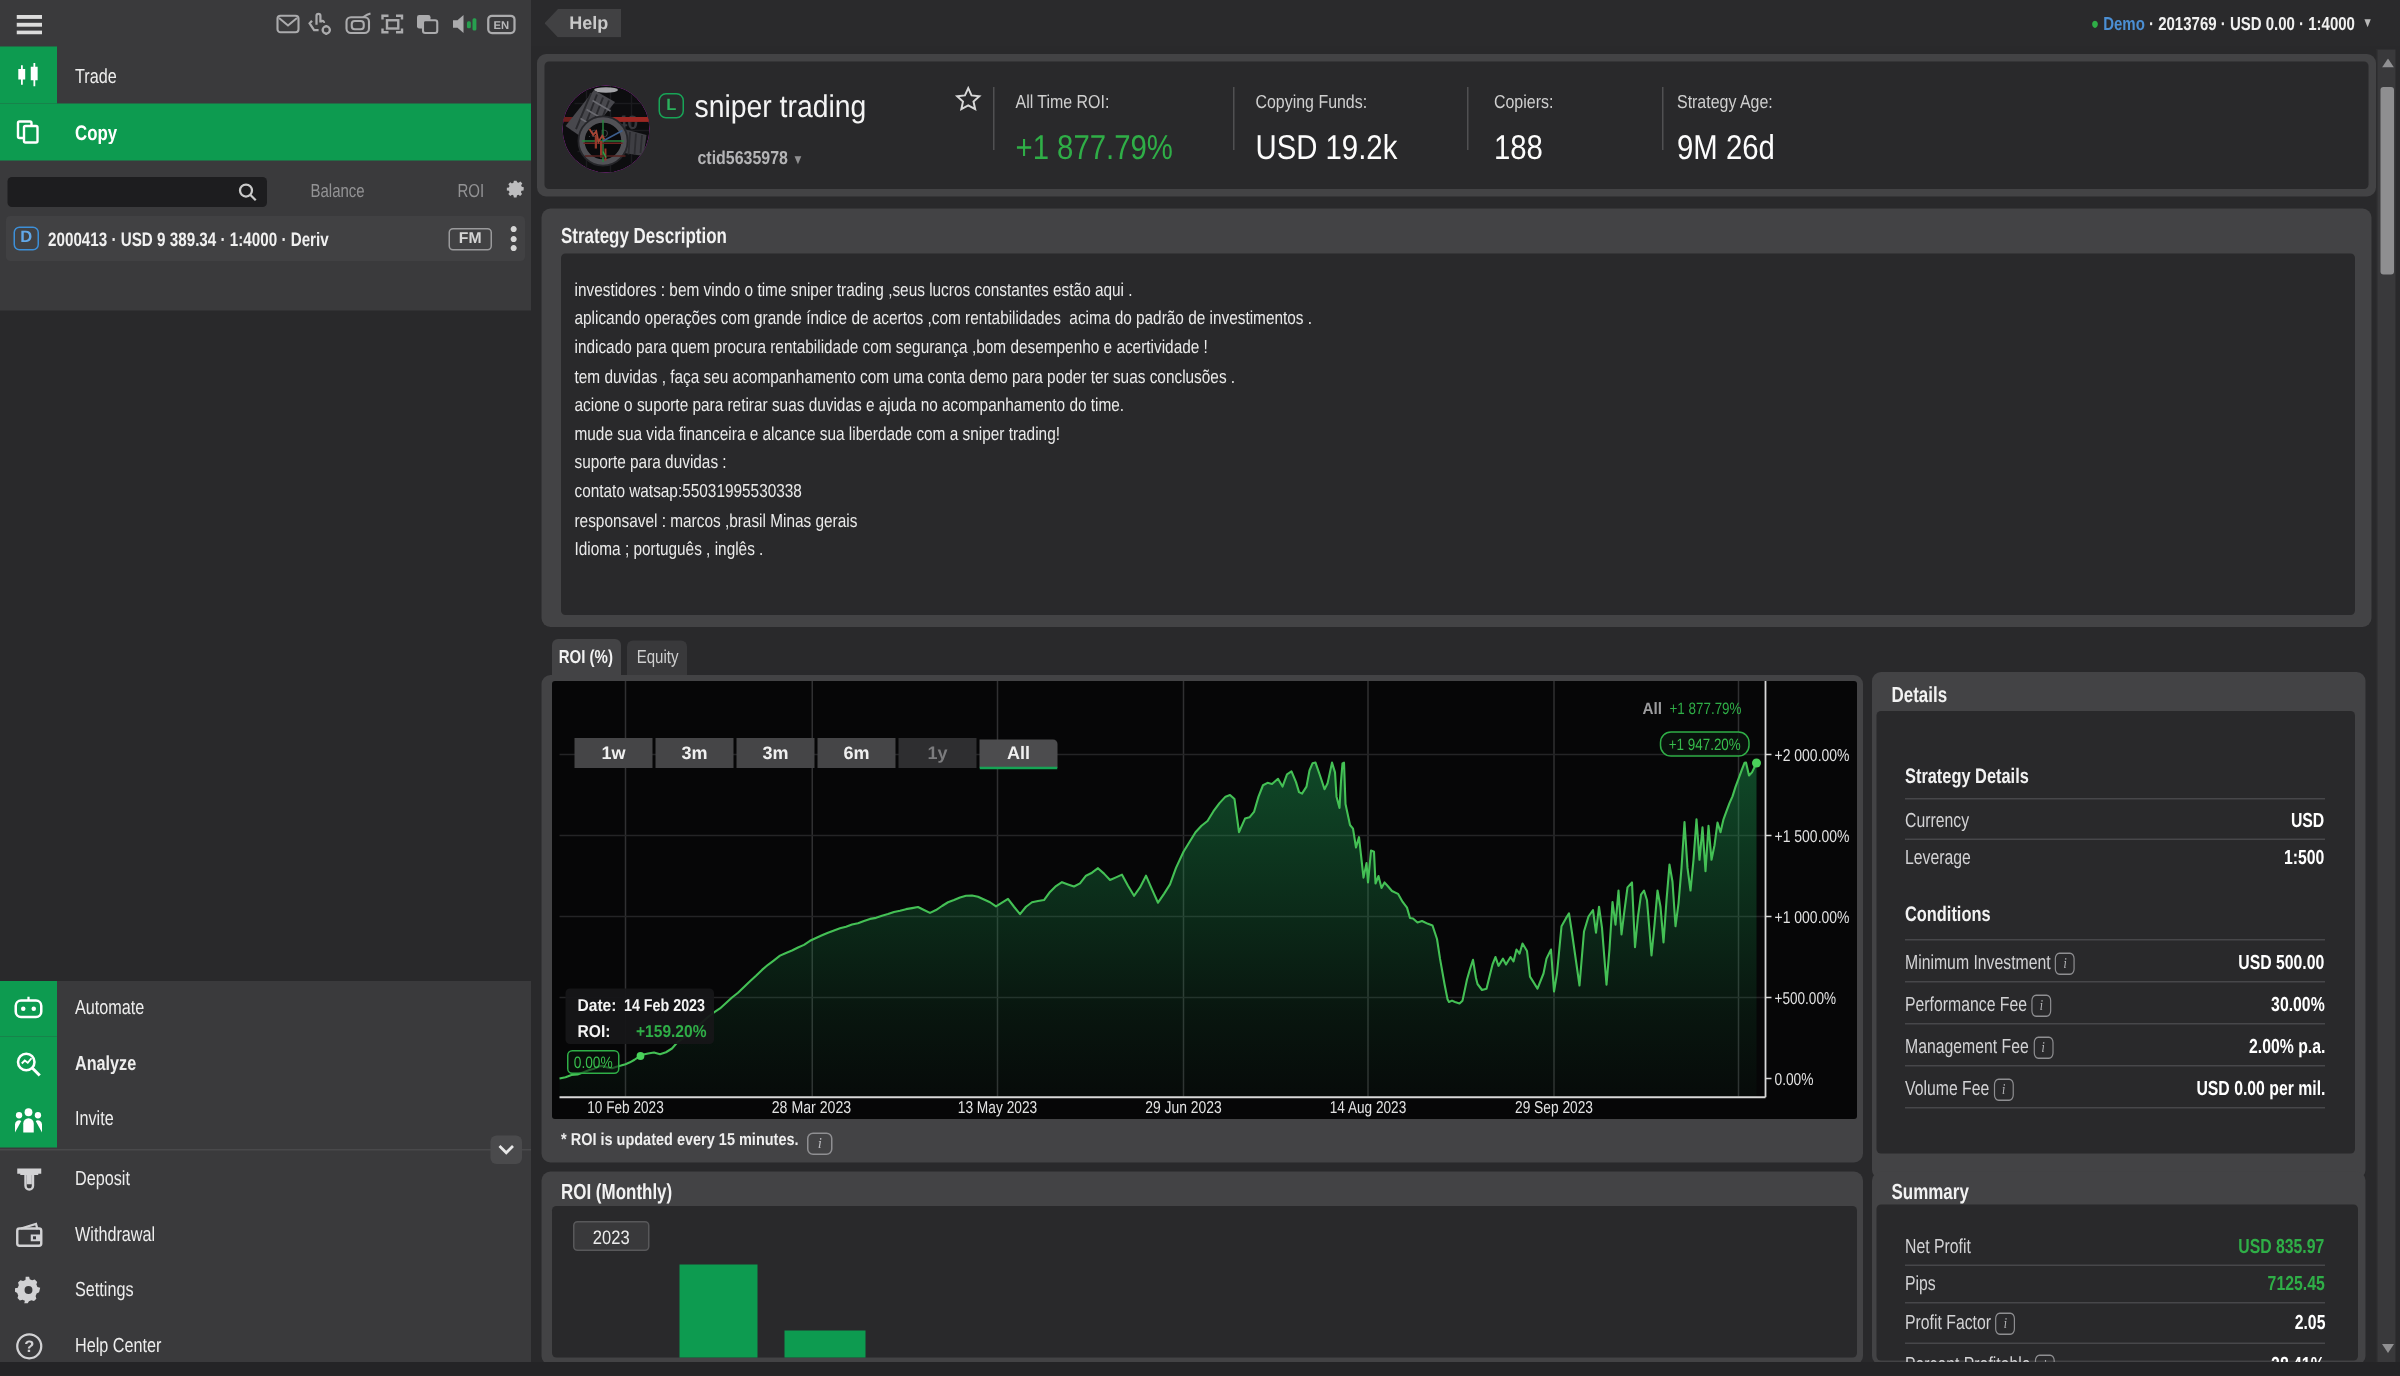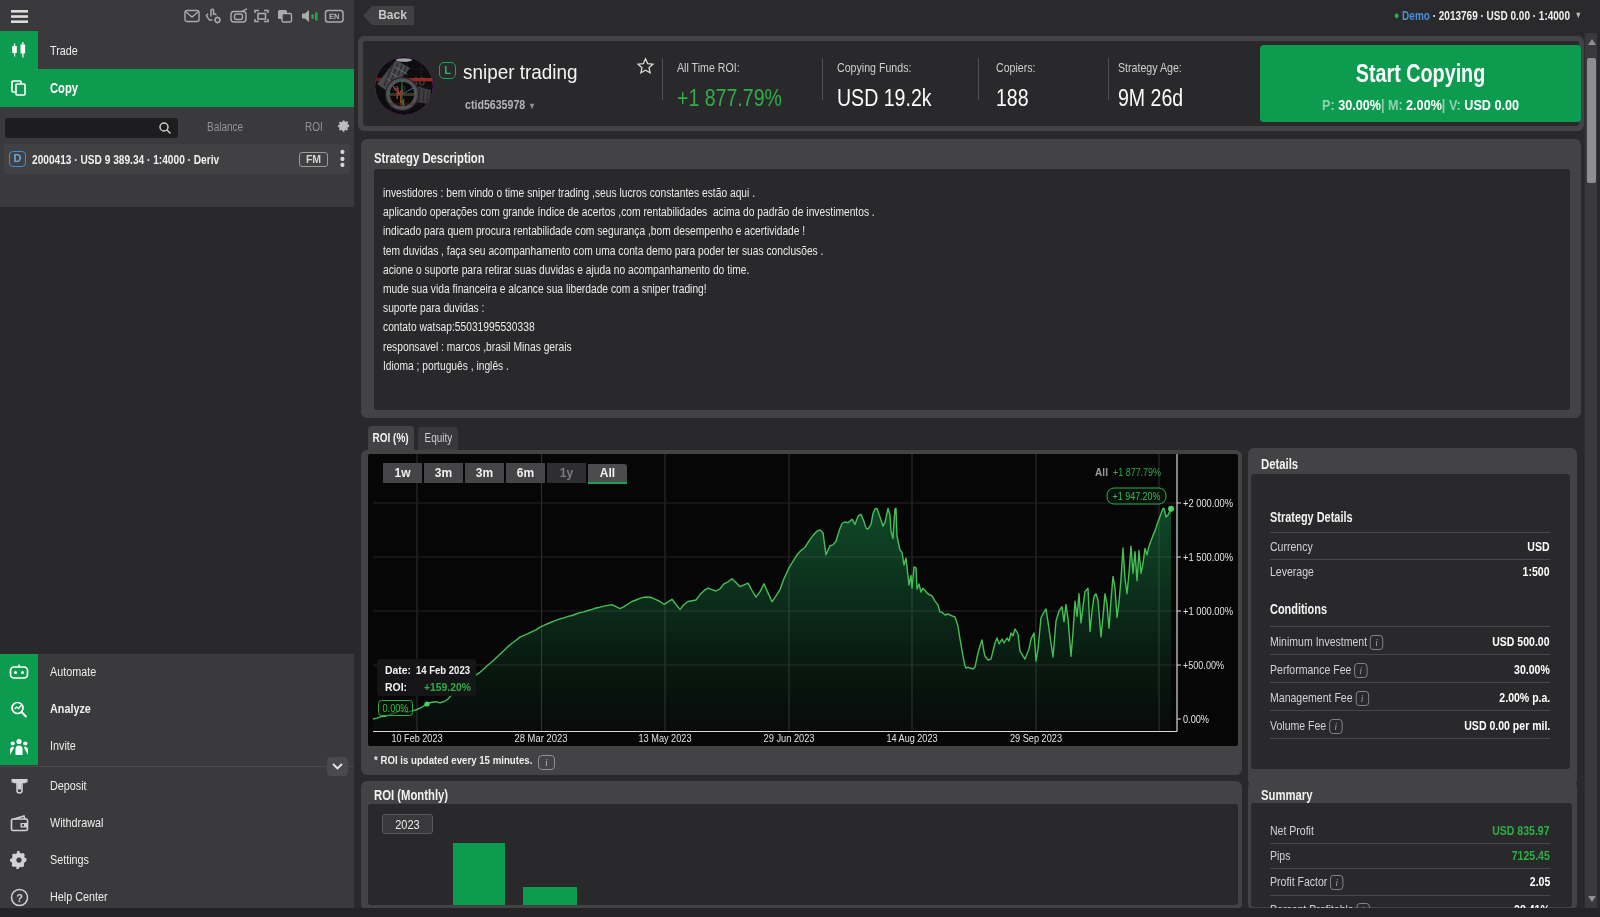--- a/index.html
+++ b/index.html
@@ -10,22 +10,22 @@
 #topstrip { position:absolute; left:354px; top:0; width:1246px; height:31px; background:#2a2a2c; }
 .panel { position:absolute; background:#434345; border-radius:6px; }
 .panel .inner { position:absolute; background:#29292b; border-radius:3px; }
 .ptitle { position:absolute; font-weight:bold; font-size:14.5px; color:#f2f2f2; transform:scaleX(0.78); transform-origin:0 50%; white-space:nowrap; }
 .row-line { position:absolute; height:1px; background:#47474a; }
 .ibadge { display:inline-block; width:17px; height:15px; border:1px solid #8f8f92; border-radius:4px;
   color:#b9b9bc; font-size:10px; text-align:center; line-height:13px; font-style:italic; font-family:"Liberation Serif",serif; vertical-align:middle; }
 .kv { position:absolute; left:1270px; width:280px; height:20px; }
 .kv .k { position:absolute; left:0; top:0; font-size:13.5px; color:#d2d2d4; transform:scaleX(0.78); transform-origin:0 50%; white-space:nowrap; }
 .kv .v { position:absolute; right:0; top:0; font-size:13.5px; font-weight:bold; color:#fff; transform:scaleX(0.78); transform-origin:100% 50%; white-space:nowrap; }
-.rbtn { display:inline-block; width:39px; height:20px; margin-right:2px; background:#454547;
-  text-align:center; line-height:20px; font-size:12px; font-weight:bold; color:#f0f0f0; }
+.rbtn { display:inline-block; width:52px; height:20px; margin-right:2px; background:#454547;
+  text-align:center; line-height:20px; font-size:12px; font-weight:bold; color:#f0f0f0;margin-top:29px; }
 .rbtn.dim { background:#2e2e30; color:#7c7c7e; }
 .rbtn.active { background:#4c4c4e; border-bottom:2px solid #16a455; line-height:18px; border-radius:0 3px 0 0; }
 .sx80l { transform:scaleX(0.8); transform-origin:0 50%; }
 .sx85l { transform:scaleX(0.85); transform-origin:0 50%; }
 </style>
 </head>
 <body>
 <div id="topstrip"></div>
 <div id="sidebar">
   <div class="abs" style="left:0;top:0;width:354px;height:207px;background:#3a3a3c;"></div>
@@ -184,21 +184,21 @@
         <text x="9.5" y="13.5" font-size="11" font-weight="bold" fill="#d2d2d4" text-anchor="middle" font-family="Liberation Sans">?</text>
       </svg>
       <div class="abs sx80l" style="left:50px;top:10px;font-size:13.5px;color:#ededed;">Help Center</div>
     </div>
   </div>
 </div>
 <div id="main">
 
   <div class="abs" style="left:363px;top:6px;width:51px;height:19px;background:#414143;
     clip-path:polygon(0 50%,9px 0,100% 0,100% 100%,9px 100%);
-    font-size:12px;font-weight:bold;color:#c9c9c9;text-align:center;line-height:19px;padding-left:8px;">Back</div>
+    font-size:12px;font-weight:bold;color:#c9c9c9;text-align:center;line-height:19px;padding-left:8px;">Help</div>
 
   <div class="abs" style="right:18px;top:9px;height:14px;font-size:12.5px;color:#f0f0f0;white-space:nowrap;transform:scaleX(0.8);transform-origin:100% 50%;">
     <span style="color:#2fae47;font-size:11px;vertical-align:1px;">●</span>
     <span style="color:#4b8fd4;font-weight:bold;"> Demo</span>
     <span style="font-weight:bold;"> · 2013769 · USD 0.00 · 1:4000</span>
     <span style="color:#b9b9b9;font-size:9px;vertical-align:2px;">&nbsp;▼</span>
   </div>
 
   <div class="panel" style="left:358px;top:36px;width:1226px;height:95px;">
     <div class="inner" style="left:5px;top:5px;width:1216px;height:85px;"></div>
@@ -247,24 +247,20 @@
 
     <div class="abs sx85l" style="left:319px;top:25px;font-size:12.5px;color:#cfcfcf;white-space:nowrap;">All Time ROI:</div>
     <div class="abs sx85l" style="left:319px;top:49px;font-size:23px;color:#2fae47;white-space:nowrap;">+1 877.79%</div>
     <div class="abs sx85l" style="left:479px;top:25px;font-size:12.5px;color:#cfcfcf;white-space:nowrap;">Copying Funds:</div>
     <div class="abs sx85l" style="left:479px;top:49px;font-size:23px;color:#fcfcfc;white-space:nowrap;">USD 19.2k</div>
     <div class="abs sx85l" style="left:638px;top:25px;font-size:12.5px;color:#cfcfcf;white-space:nowrap;">Copiers:</div>
     <div class="abs sx85l" style="left:638px;top:49px;font-size:23px;color:#fcfcfc;white-space:nowrap;">188</div>
     <div class="abs sx85l" style="left:760px;top:25px;font-size:12.5px;color:#cfcfcf;white-space:nowrap;">Strategy Age:</div>
     <div class="abs sx85l" style="left:760px;top:49px;font-size:23px;color:#fcfcfc;white-space:nowrap;">9M 26d</div>
 
-    <div class="abs" style="left:902px;top:9px;width:321px;height:77px;background:#0d9b50;border-radius:4px;text-align:center;">
-      <div style="margin-top:13px;font-size:26px;font-weight:bold;color:#fff;transform:scaleX(0.76);">Start Copying</div>
-      <div style="margin-top:7px;font-size:15px;color:#8ed2ac;font-weight:bold;transform:scaleX(0.84);">P: <span style="color:#fff;">30.00%</span>| M: <span style="color:#fff;">2.00%</span>| V: <span style="color:#fff;">USD 0.00</span></div>
-    </div>
   </div>
 
   <div class="panel" style="left:361px;top:139px;width:1220px;height:279px;">
     <div class="ptitle" style="left:13px;top:11px;">Strategy Description</div>
     <div class="inner" style="left:13px;top:30px;width:1196px;height:241px;">
       <div style="position:absolute;left:9px;top:15px;font-size:12.5px;line-height:19.2px;color:#eaeaea;transform:scaleX(0.82);transform-origin:0 0;white-space:nowrap;">
         investidores : bem vindo o time sniper trading ,seus lucros constantes estão aqui .<br>
         aplicando operações com grande índice de acertos ,com rentabilidades&nbsp; acima do padrão de investimentos .<br>
         indicado para quem procura rentabilidade com segurança ,bom desempenho e acertividade !<br>
         tem duvidas , faça seu acompanhamento com uma conta demo para poder ter suas conclusões .<br>

